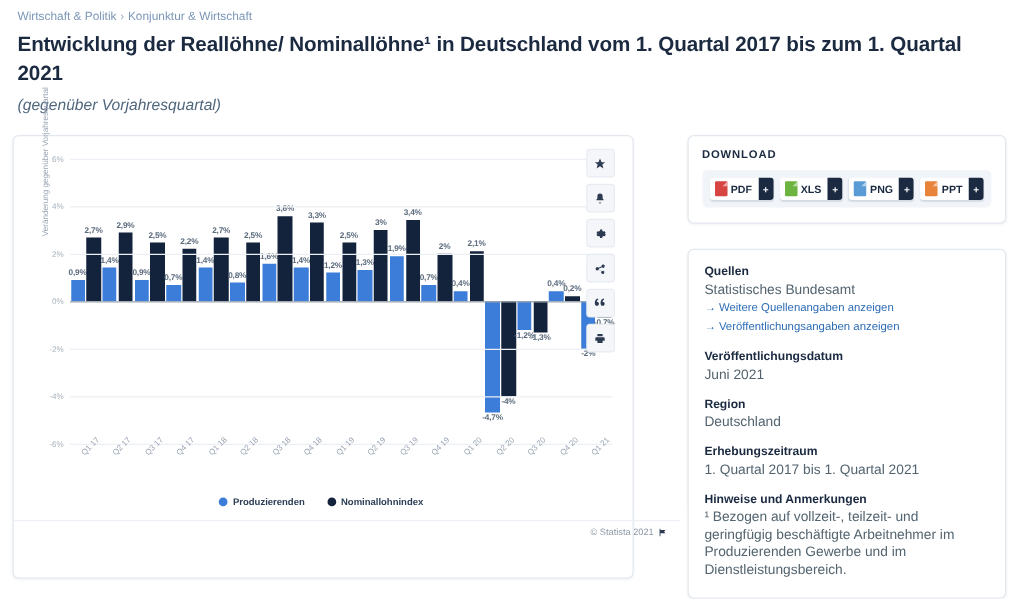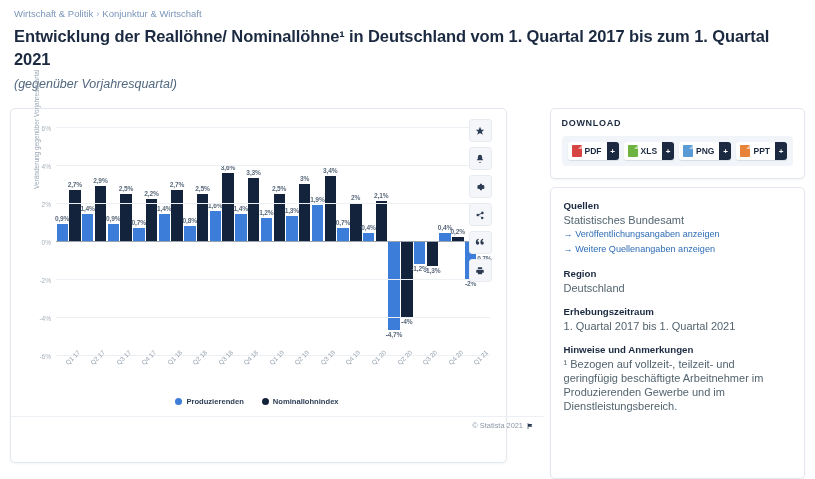--- a/index.html
+++ b/index.html
@@ -122,21 +122,21 @@
   }
   .rail-btn {
     width: 23px; height: 23px; border-radius: 3px;
     background: #f4f6f9; border: 1px solid #e8ecf1;
     display: flex; align-items: center; justify-content: center;
     color: #2c3b52;
   }
   .rail-btn svg { width: 10px; height: 10px; fill: #2c3b52; }
 
   
-  .sidebar { width: 262px; display: flex; flex-direction: column; gap: 8px; margin-left: 33px; }
+  .sidebar { width: 262px; display: flex; flex-direction: column; gap: 20px; margin-left: 33px; }
   .card {
     background: #fff; border: 1px solid #e3e8ee; border-radius: 5px;
     box-shadow: 0 1px 2px rgba(20,40,70,0.05);
   }
   .dl-card { padding: 9px 11px 12px 11px; }
   .dl-title {
     font-size: 9px; font-weight: bold; color: #1b2a41;
     letter-spacing: 0.7px; margin-bottom: 8px;
   }
   .dl-strip {
@@ -431,22 +431,26 @@
               </div>
               <div class="dl-plus">+</div>
             </div>
           </div>
       </div>
 
       <div class="card info-card">
         <div class="sec">
           <h4>Quellen</h4>
           <p>Statistisches Bundesamt</p>
+          <a class="arrow-link" href="#">→ Weitere Quellenangaben anzeigen</a>
           <a class="arrow-link" href="#">→ Veröffentlichungsangaben anzeigen</a>
-          <a class="arrow-link" href="#">→ Weitere Quellenangaben anzeigen</a>
+        </div>
+        <div class="sec">
+          <h4>Veröffentlichungsdatum</h4>
+          <p>Juni 2021</p>
         </div>
         <div class="sec">
           <h4>Region</h4>
           <p>Deutschland</p>
         </div>
         <div class="sec">
           <h4>Erhebungszeitraum</h4>
           <p>1. Quartal 2017 bis 1. Quartal 2021</p>
         </div>
         <div class="sec">

